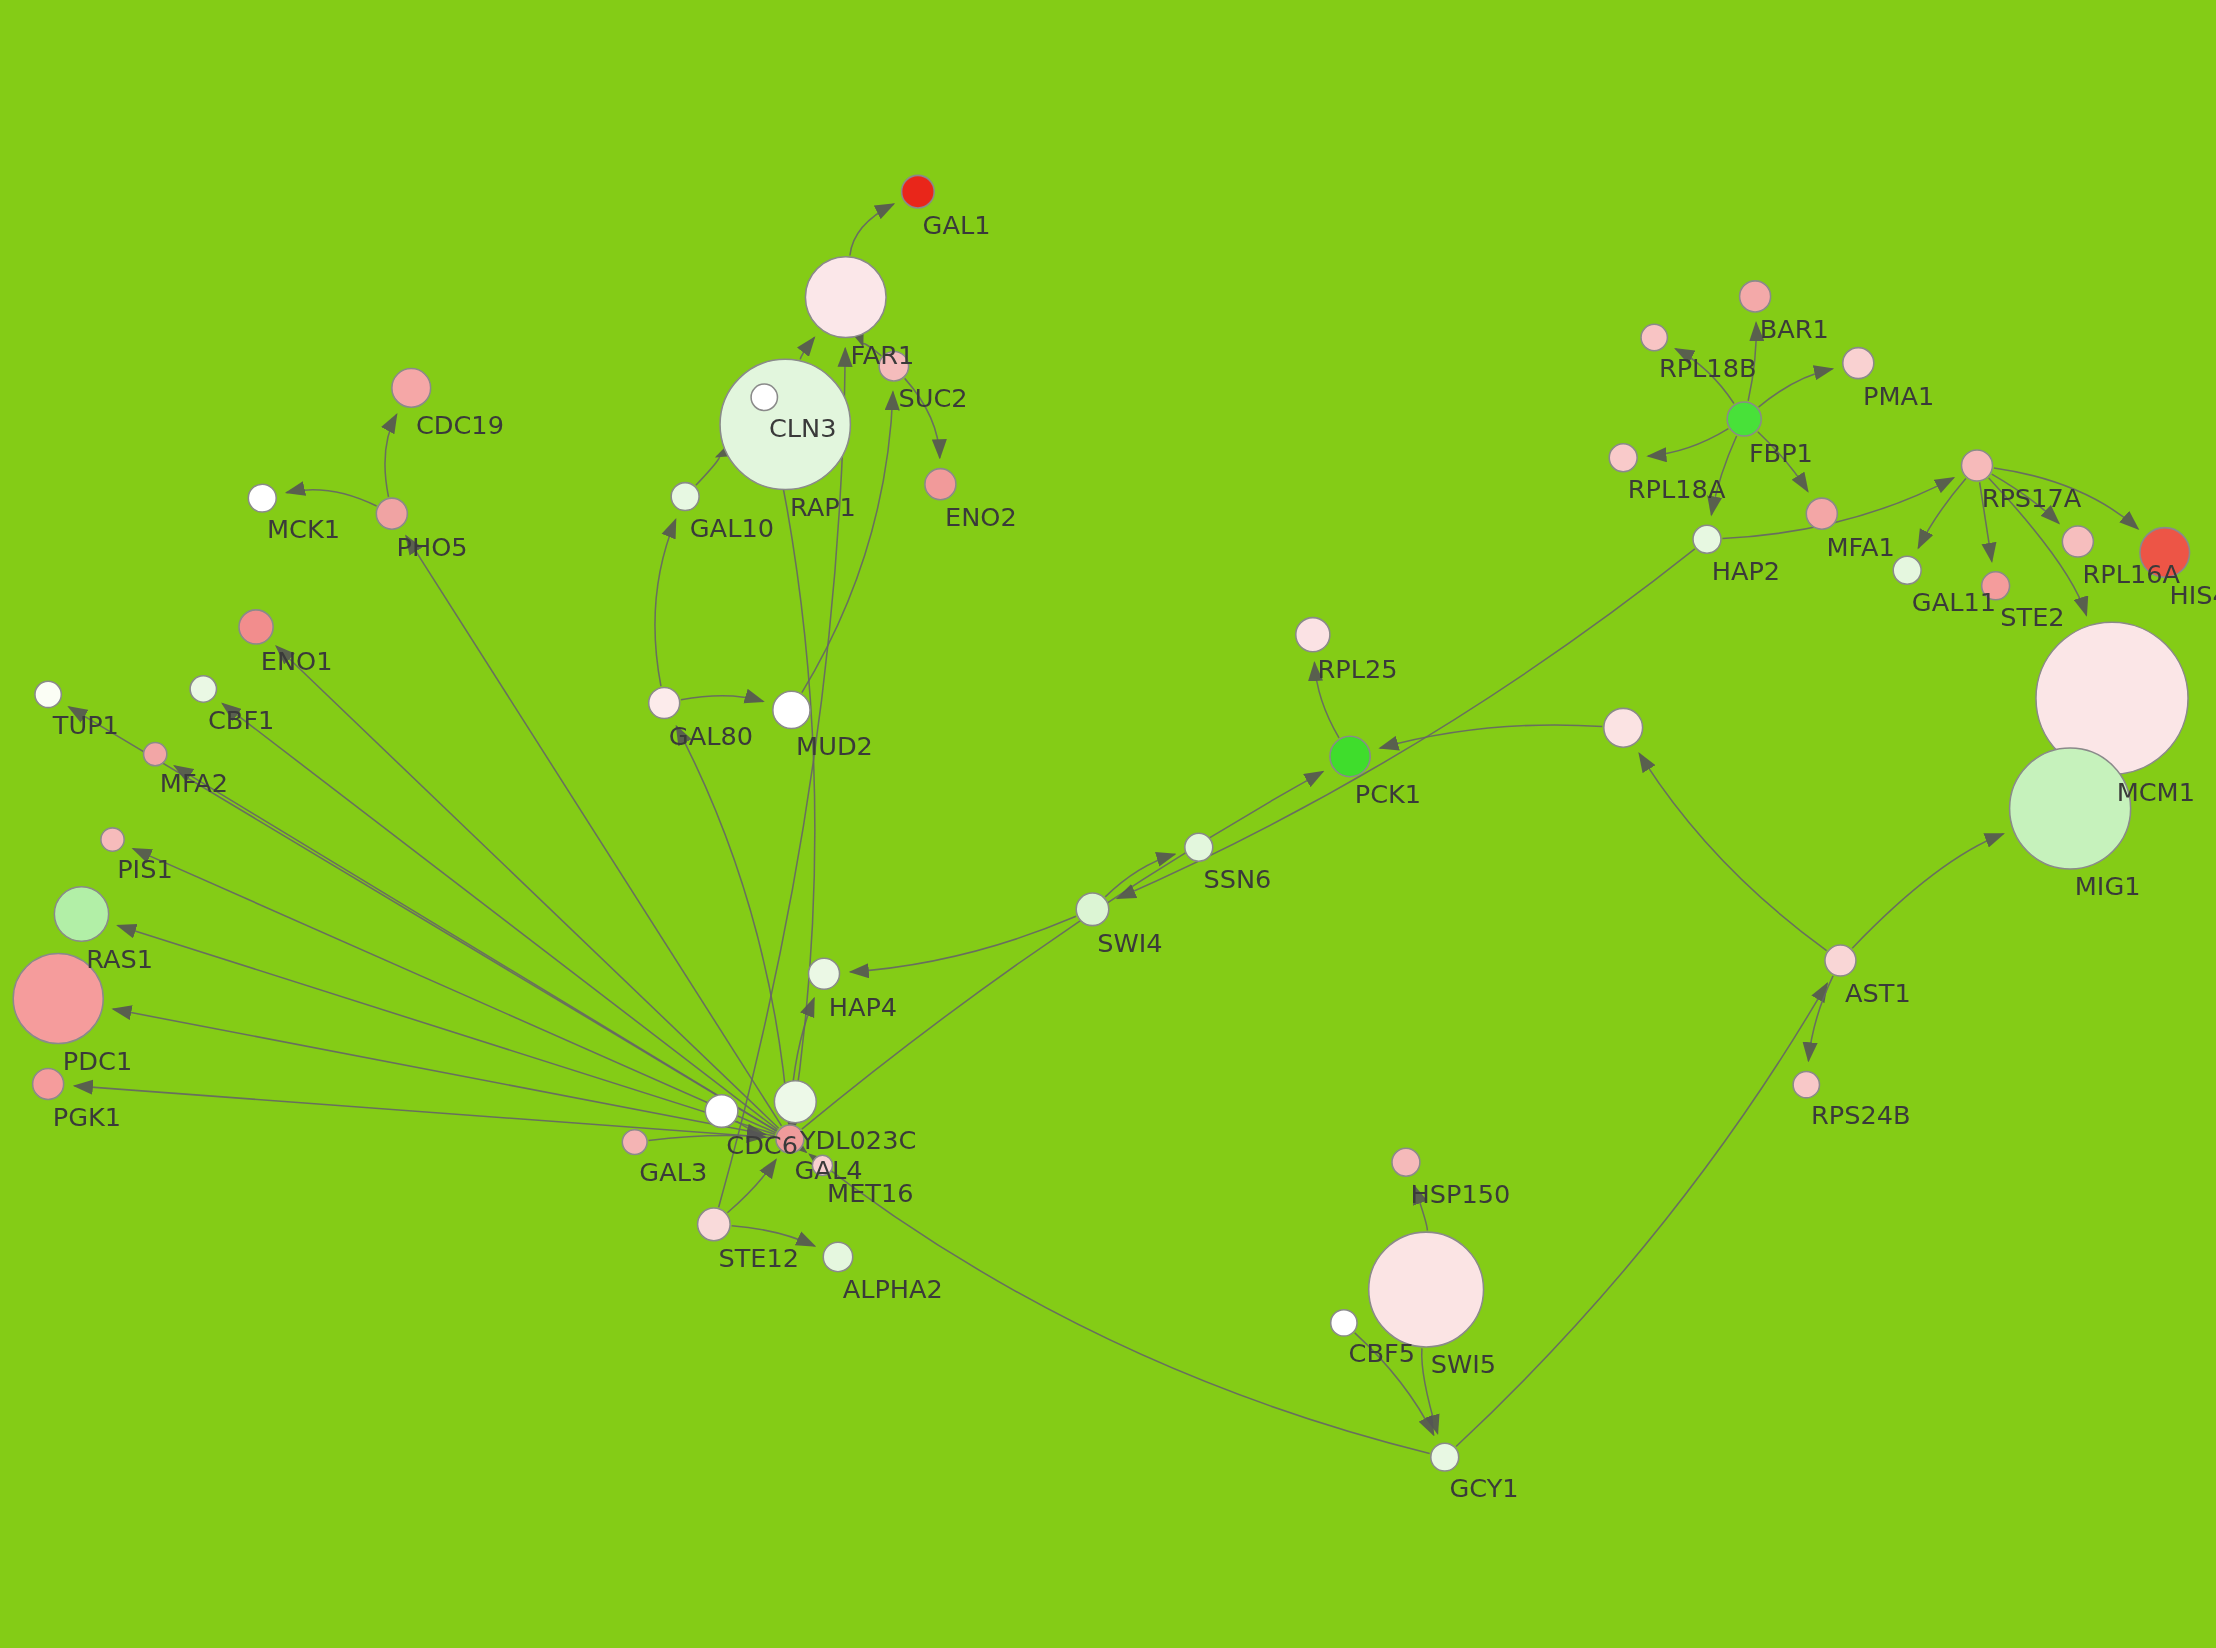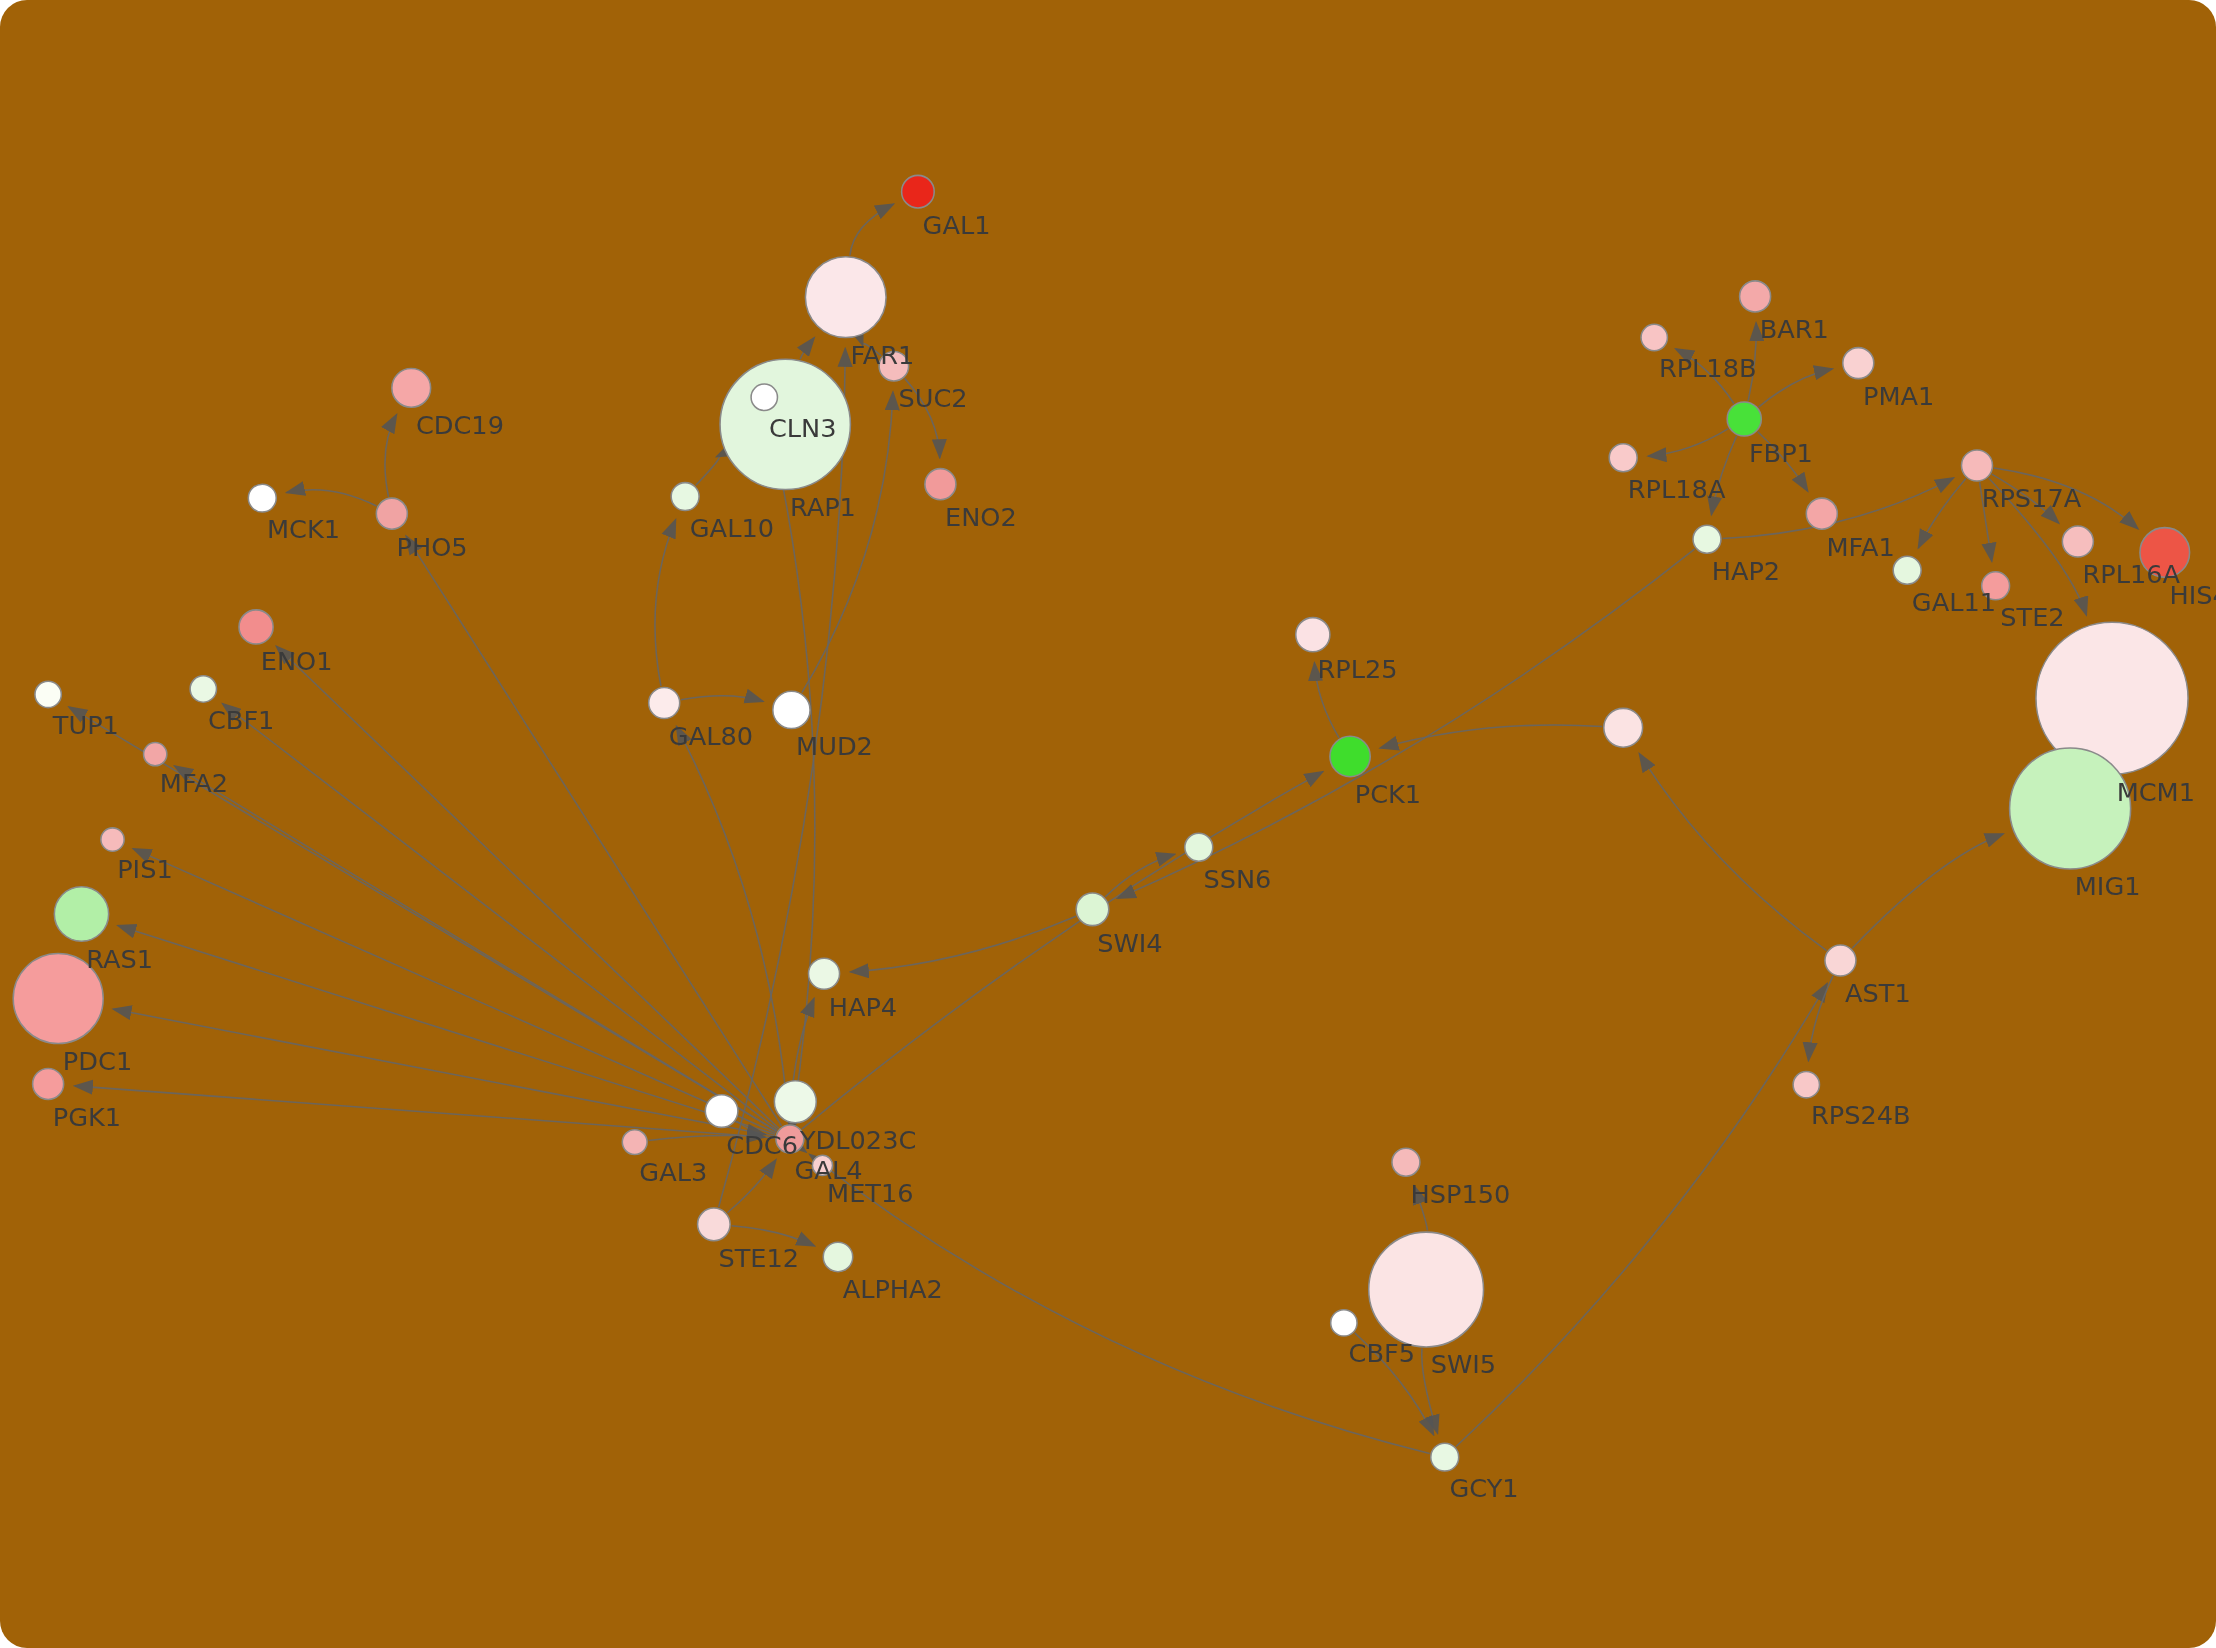--- a/index.html
+++ b/index.html
@@ -8,22 +8,21 @@
     background: #ffffff;
     width: 2216px;
     height: 1648px;
     overflow: hidden;
     font-family: "DejaVu Sans", "Liberation Sans", sans-serif;
   }
   #canvas-wrap {
     position: relative;
     width: 2216px;
     height: 1648px;
-    background: #a16207;
-    border-radius: 27px;
+    background: #84cc16;
   }
   svg#graph {
     position: absolute;
     left: 0;
     top: 0;
   }
   .edge {
     fill: none;
     stroke: #666666;
     stroke-width: 2;

